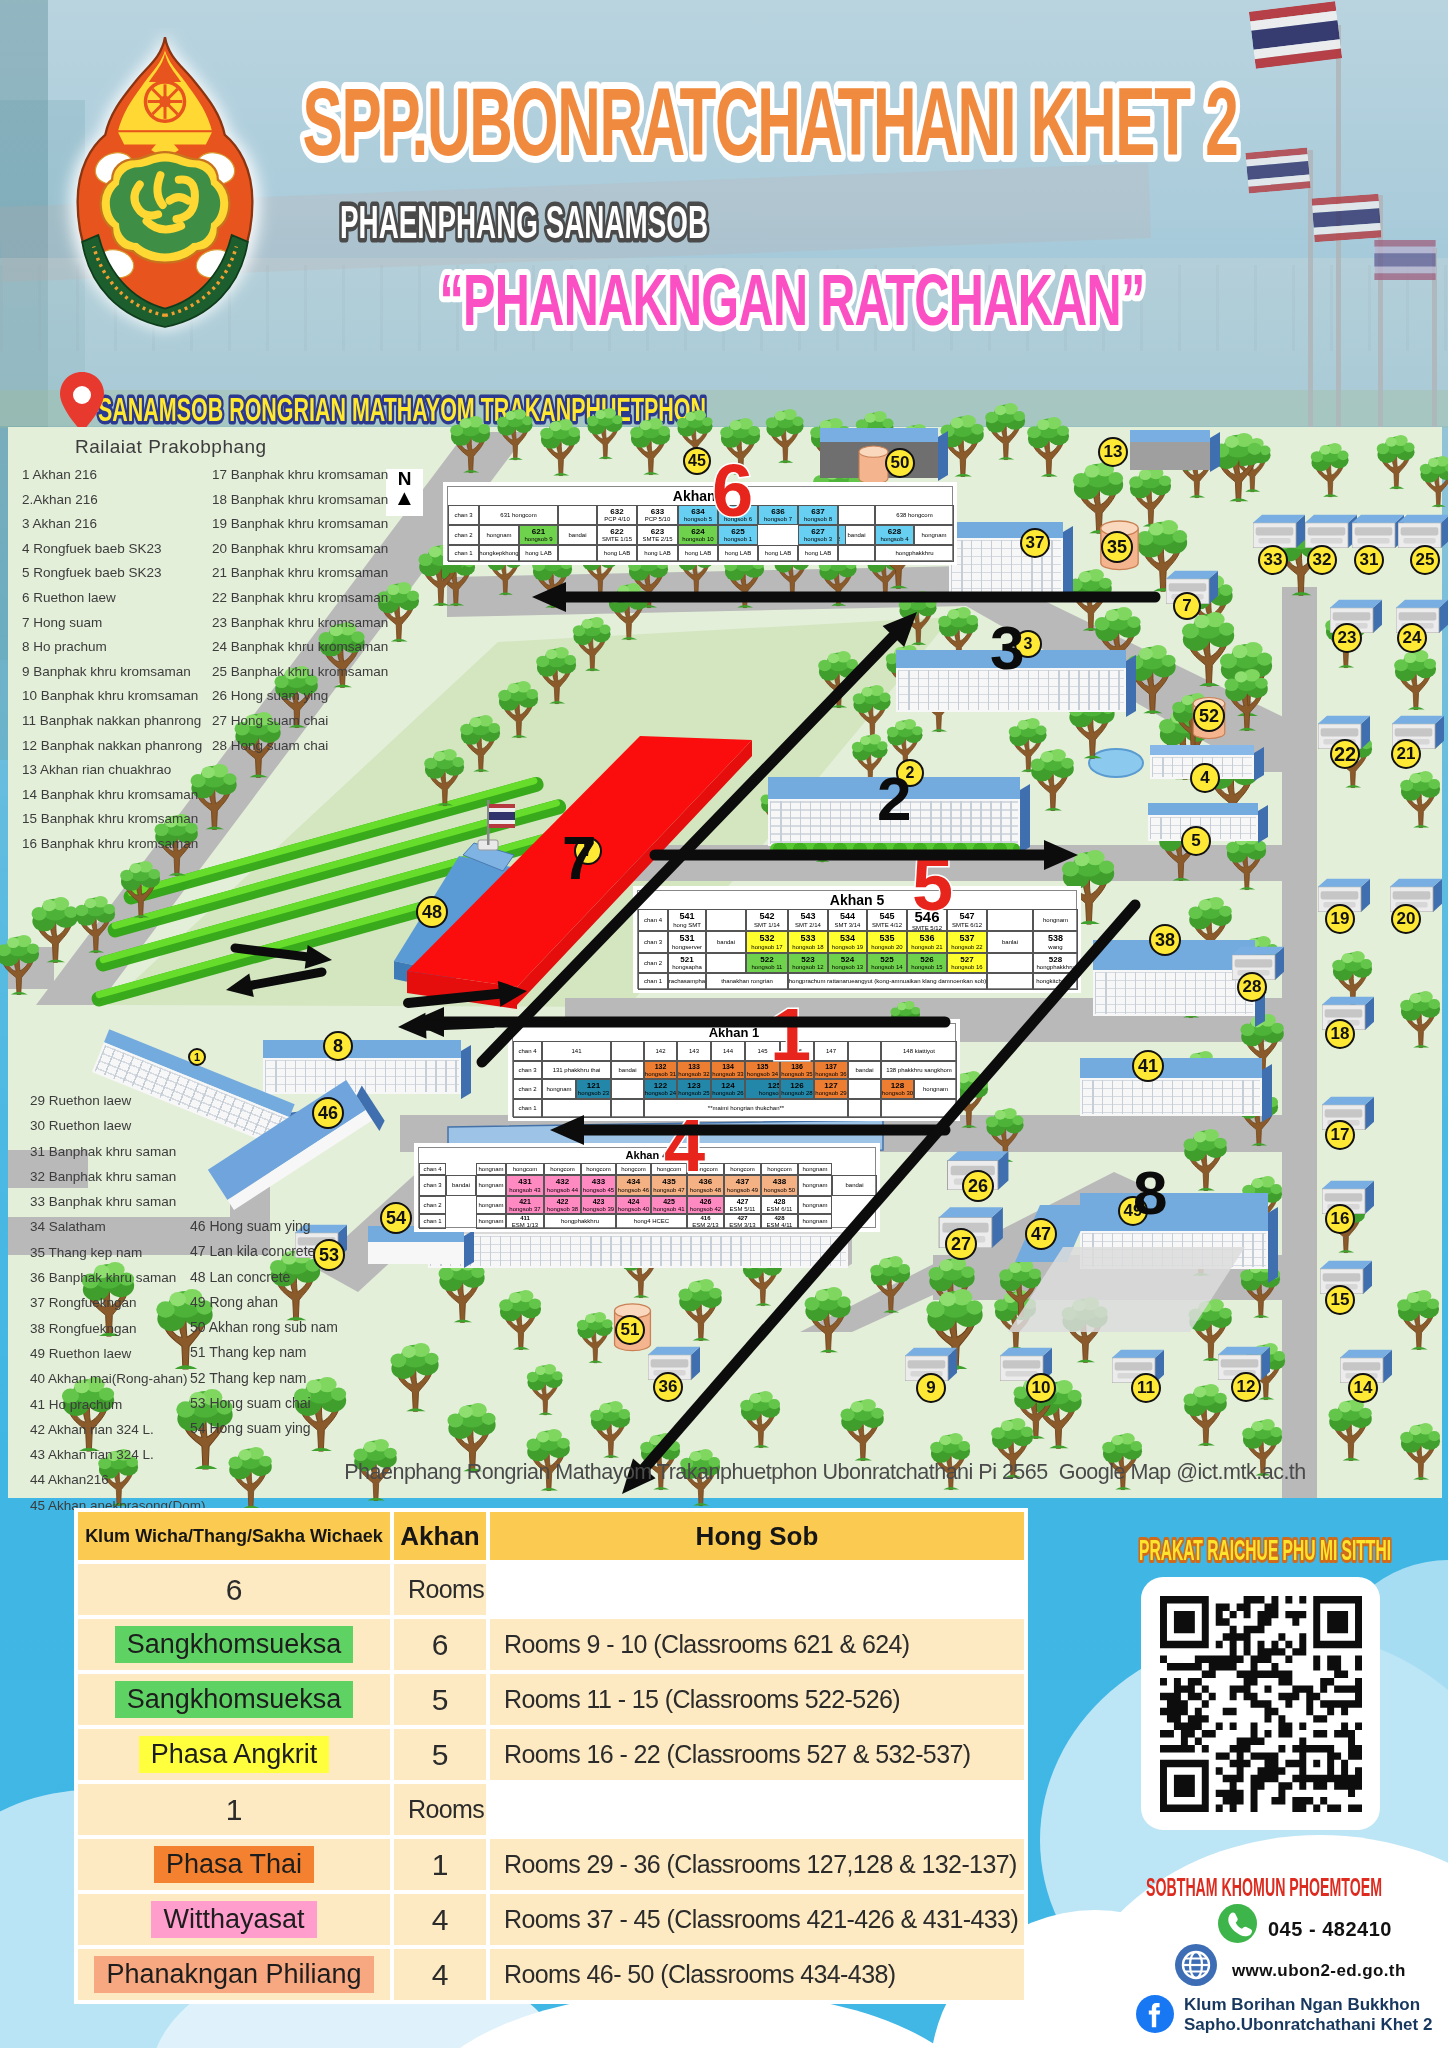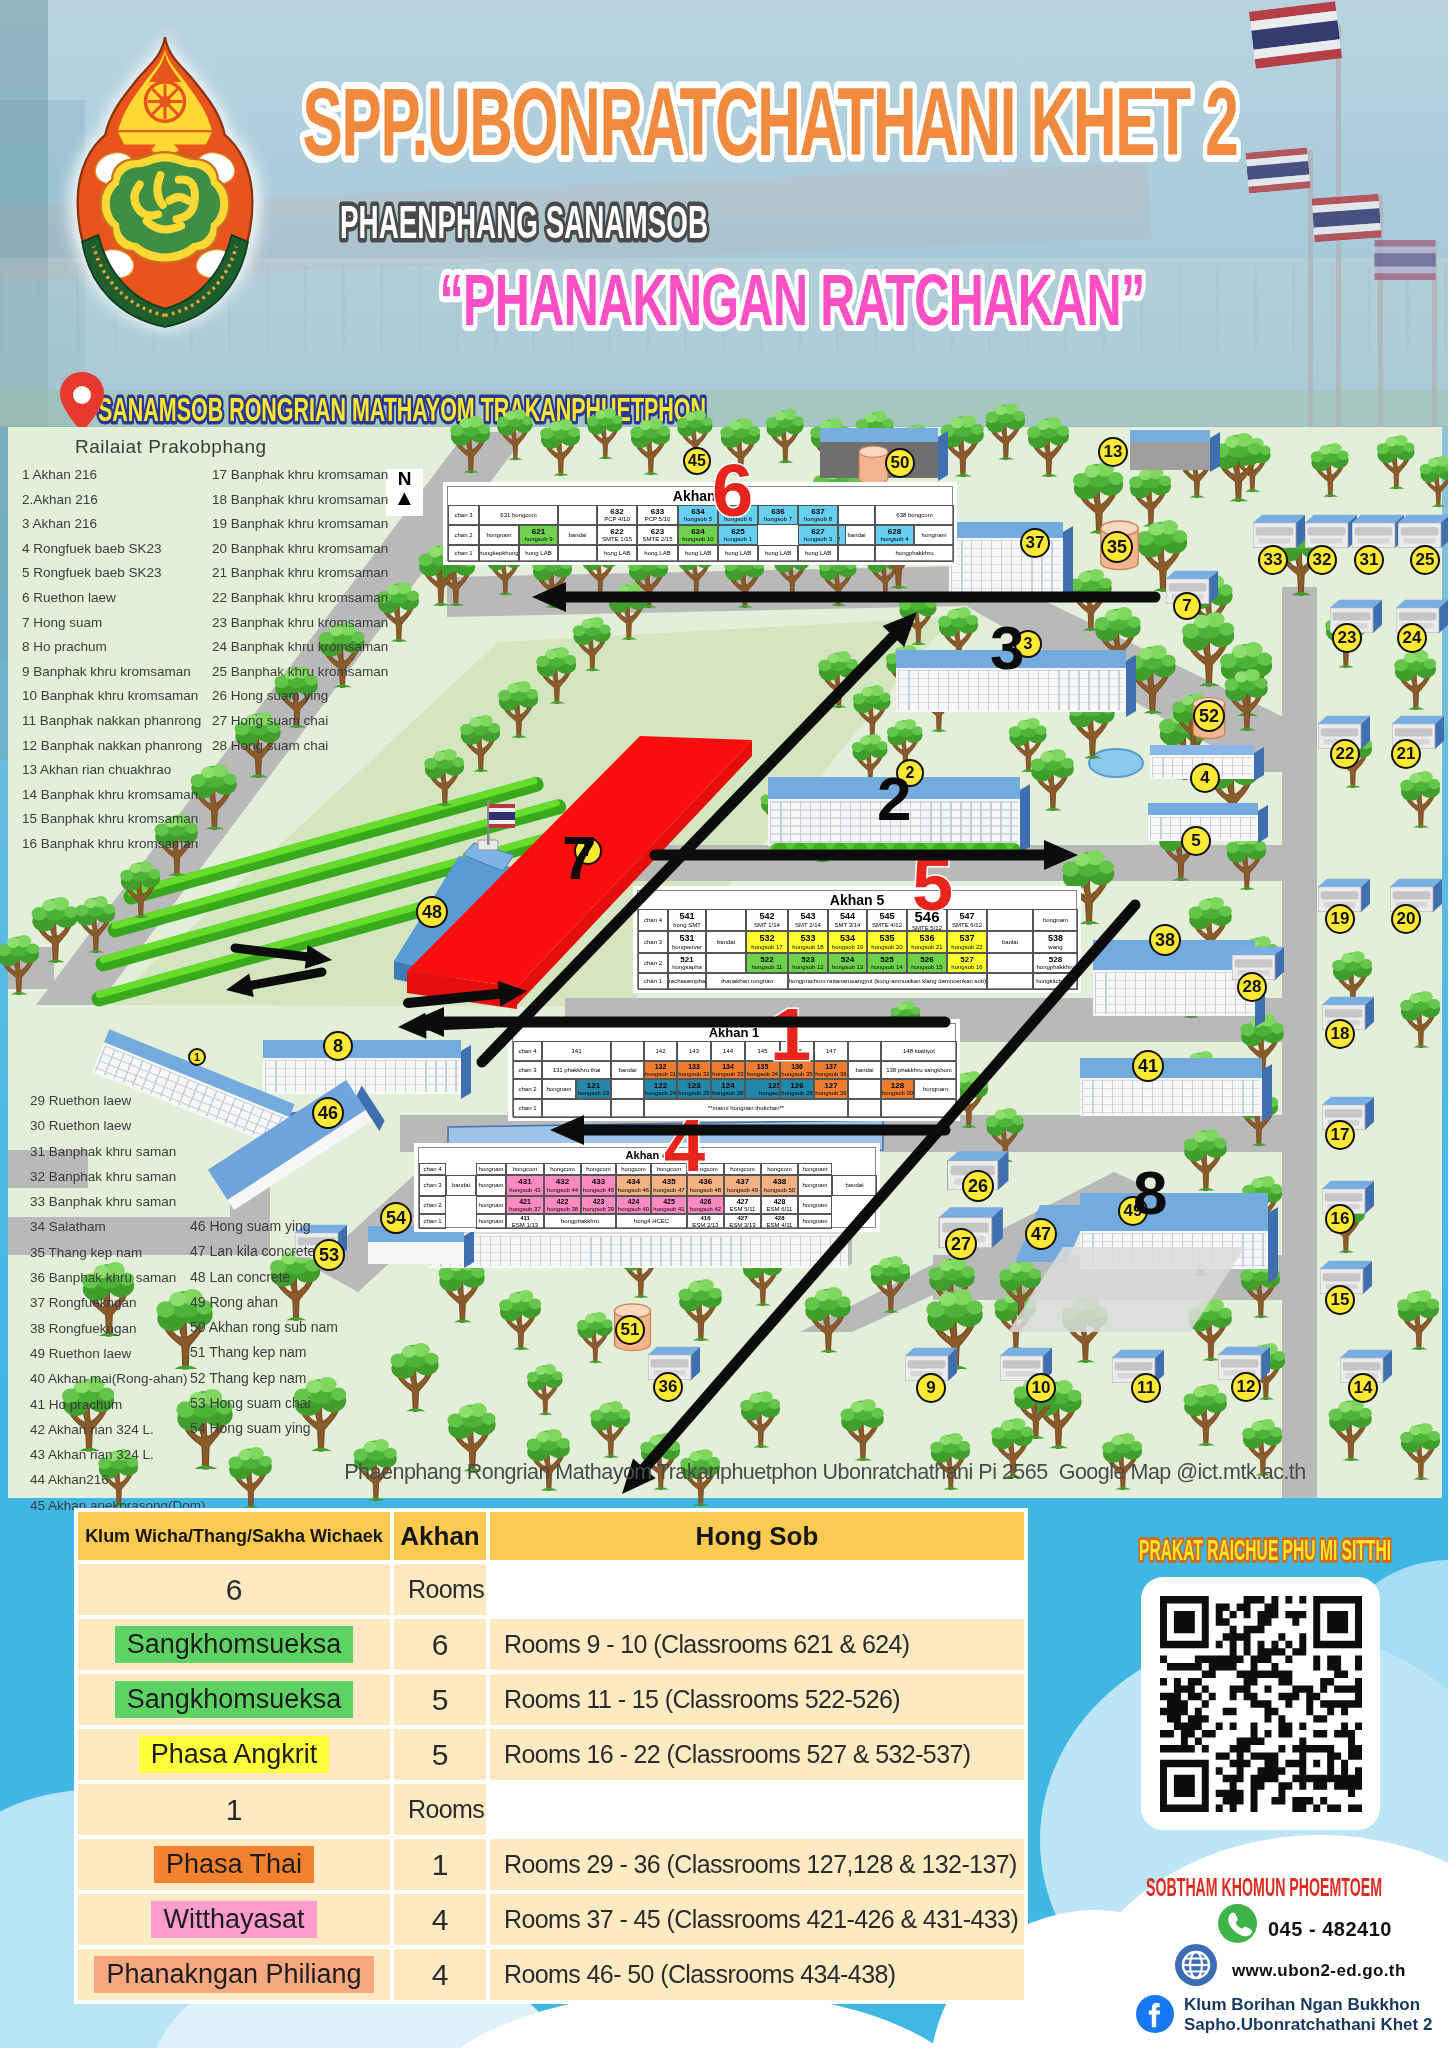--- a/index.html
+++ b/index.html
@@ -819,21 +819,21 @@
     <div class="circ" style="left:1098px;top:437px;width:30px;height:30px;font-size:17px">13</div>
     <div class="circ" style="left:1101px;top:531px;width:32px;height:32px;font-size:18px">35</div>
     <div class="circ" style="left:1258px;top:545px;width:30px;height:30px;font-size:17px">33</div>
     <div class="circ" style="left:1307px;top:545px;width:30px;height:30px;font-size:17px">32</div>
     <div class="circ" style="left:1354px;top:545px;width:30px;height:30px;font-size:17px">31</div>
     <div class="circ" style="left:1410px;top:545px;width:30px;height:30px;font-size:17px">25</div>
     <div class="circ" style="left:1173px;top:592px;width:28px;height:28px;font-size:17px">7</div>
     <div class="circ" style="left:1332px;top:623px;width:30px;height:30px;font-size:17px">23</div>
     <div class="circ" style="left:1397px;top:623px;width:30px;height:30px;font-size:17px">24</div>
     <div class="circ" style="left:1193px;top:700px;width:32px;height:32px;font-size:18px">52</div>
-    <div class="circ" style="left:1330px;top:739px;width:30px;height:30px;font-size:17px">22</div>
+    <div class="circ" style="left:1330px;top:739px;width:30px;height:30px;font-size:20px">22</div>
     <div class="circ" style="left:1391px;top:739px;width:30px;height:30px;font-size:17px">21</div>
     <div class="circ" style="left:1190px;top:763px;width:30px;height:30px;font-size:17px">4</div>
     <div class="circ" style="left:1181px;top:826px;width:30px;height:30px;font-size:17px">5</div>
     <div class="circ" style="left:1020px;top:528px;width:30px;height:30px;font-size:17px">37</div>
     <div class="circ" style="left:1325px;top:904px;width:30px;height:30px;font-size:17px">19</div>
     <div class="circ" style="left:1391px;top:904px;width:30px;height:30px;font-size:17px">20</div>
     <div class="circ" style="left:1149px;top:924px;width:32px;height:32px;font-size:18px">38</div>
     <div class="circ" style="left:1237px;top:972px;width:30px;height:30px;font-size:17px">28</div>
     <div class="circ" style="left:1325px;top:1019px;width:30px;height:30px;font-size:17px">18</div>
     <div class="circ" style="left:1132px;top:1050px;width:32px;height:32px;font-size:18px">41</div>

